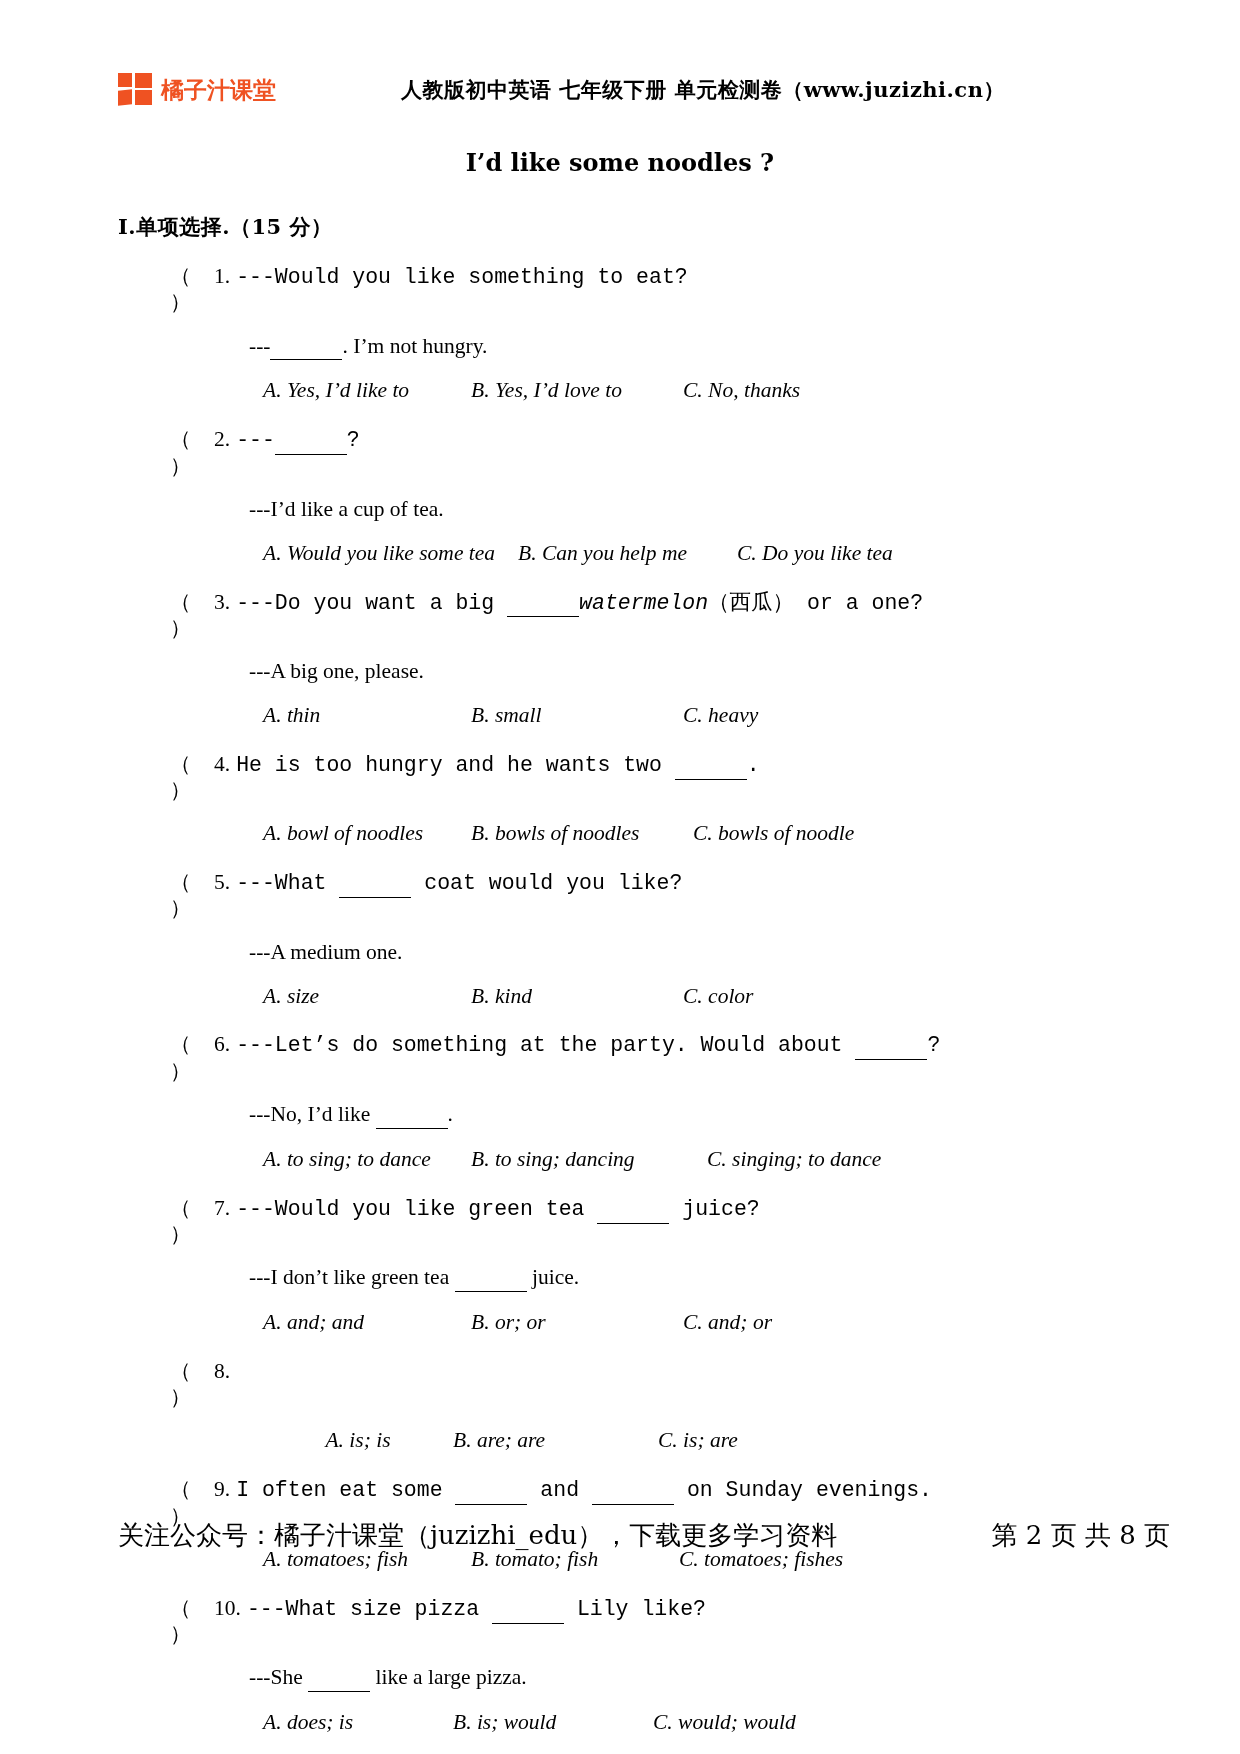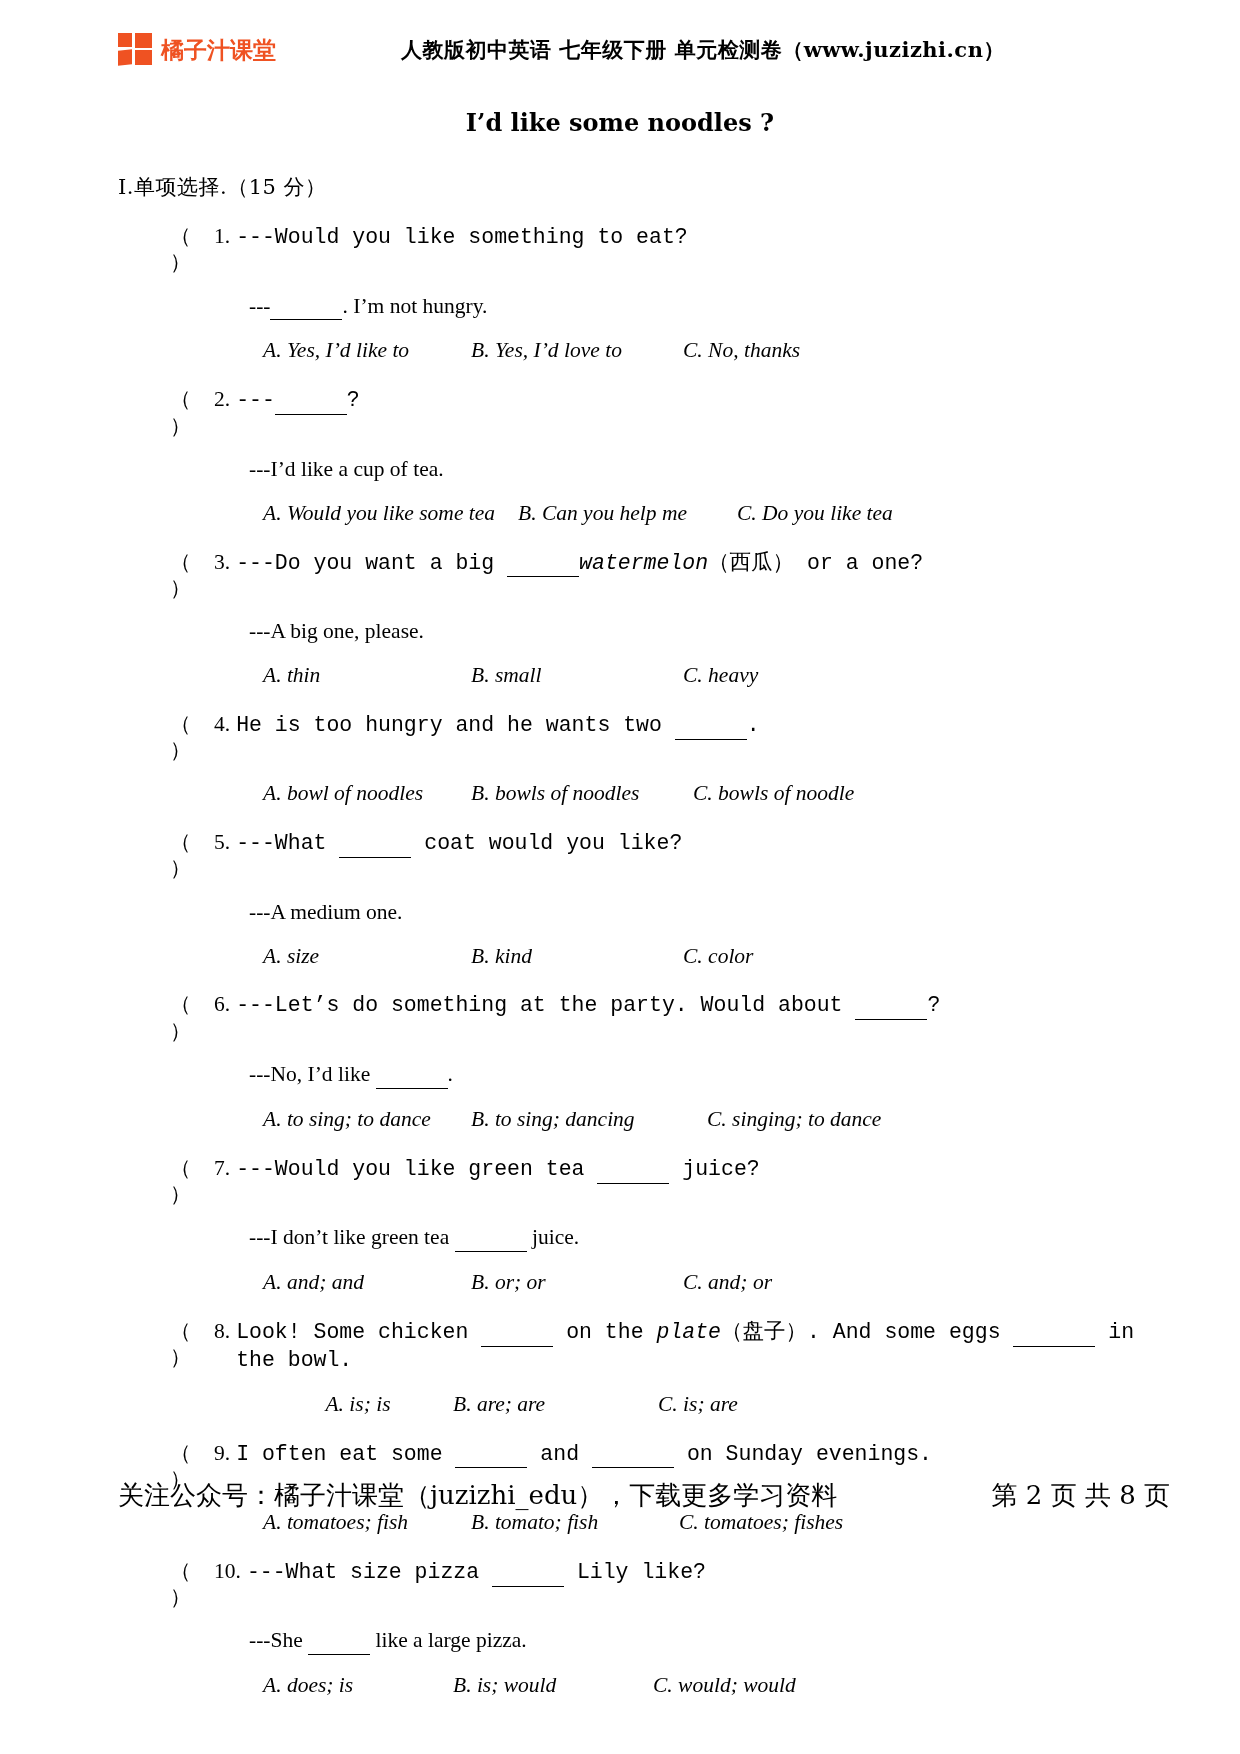--- a/index.html
+++ b/index.html
@@ -14,20 +14,21 @@
     font-family: "Liberation Serif", serif;
     color: #000000;
     overflow: hidden;
   }
   .page {
     position: relative;
     width: 1240px;
     height: 1541px;
     box-sizing: border-box;
     padding: 0;
+    margin-top: 40px;
   }
 
   
   .header {
     display: flex;
     align-items: center;
     padding: 30px 70px 0 118px;
     height: 70px;
     box-sizing: border-box;
   }
@@ -86,21 +87,21 @@
     font-size: 24px;
     font-weight: bold;
     margin: 38px 0 0 0;
   }
 
   
   .section-heading {
     margin: 36px 0 0 118px;
     font-family: "DejaVu Serif", serif;
     font-size: 21px;
-    font-weight: normal;
+    font-weight: bold;
     letter-spacing: 0.5px;
   }
 
   
   .questions {
     margin: 0;
     padding: 0 70px 0 118px;
   }
   .q {
     margin-top: 22px;
@@ -275,21 +276,20 @@
         <div class="q-options">
           <span class="opt" style="width: 208px;">A. and; and</span>
           <span class="opt" style="width: 212px;">B. or; or</span>
           <span class="opt" style="width: auto;">C. and; or</span>
         </div>
       </div>
       <div class="q">
         <div class="q-stem">
           <span class="brackets">（    ）</span>
           <span class="q-num">8.</span>
-          <span class="q-text"><span>Look! Some chicken </span><span class="blank blank-md">&nbsp;</span><span> on the </span><span class="ital">plate</span><span>（盘子）. And some eggs </span><span class="blank blank-lg">&nbsp;</span><span> in the bowl.</span></span>
         </div>
         <div class="q-options">
           <span class="opt" style="width: 190px; text-align: center;">A. is; is</span>
           <span class="opt" style="width: 205px;">B. are; are</span>
           <span class="opt" style="width: auto;">C. is; are</span>
         </div>
       </div>
       <div class="q">
         <div class="q-stem">
           <span class="brackets">（    ）</span>

